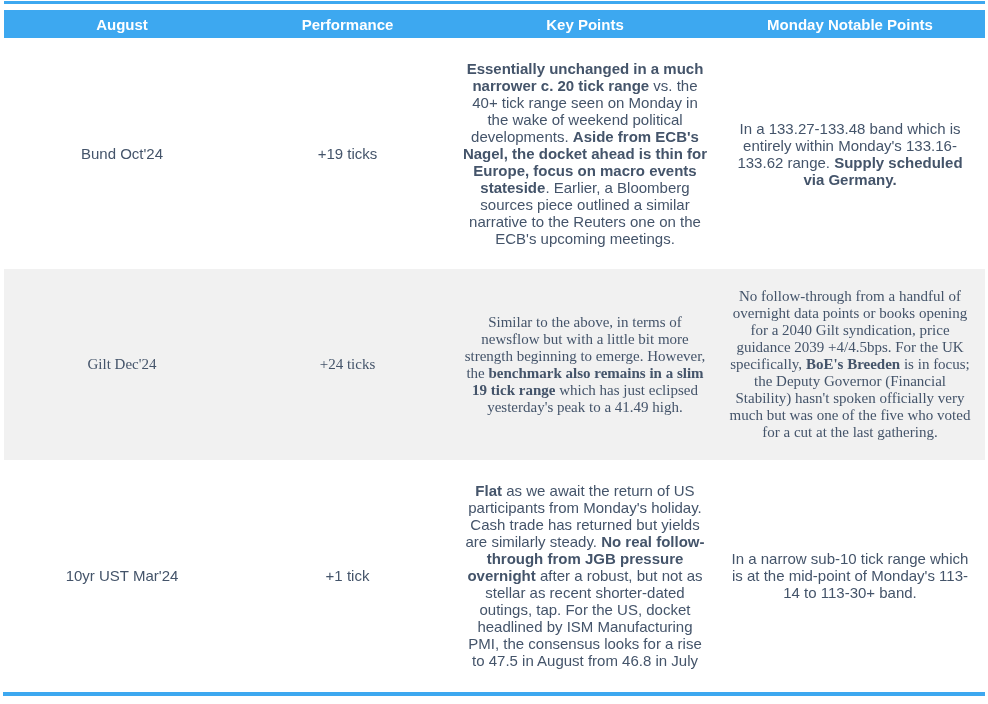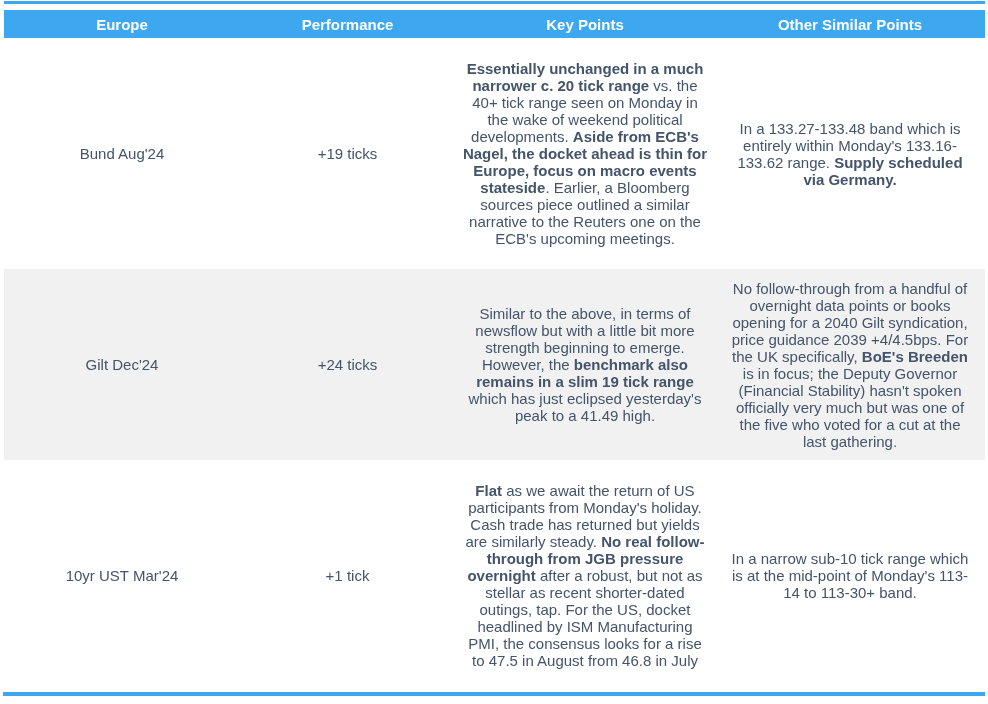--- a/index.html
+++ b/index.html
@@ -25,21 +25,21 @@
     background:var(--accent);color:var(--head-ink);
     font-size:15px;font-weight:700;height:29px;
     border-bottom:2px solid #fff;text-align:center;vertical-align:middle;padding:0;
   }
   td{
     text-align:center;vertical-align:middle;
     color:var(--ink);font-size:15px;line-height:17px;
     padding:20px 7px;border-bottom:2px solid #fff;background:#fff;
   }
   td.c4pad{padding:8px 12px;}
-  tr.alt td{background:var(--alt);}
+  tr.alt td{background:var(--alt);font-family:Liberation Serif, serif;}
   tr.r1 td{height:219px;}
   tr.r2 td{height:193px;}
   tr.r3 td{height:228px;border-bottom:none;}
   b{font-weight:700;}
 </style>
 </head>
 <body>
 
 <div class="page">
 
@@ -48,29 +48,29 @@
   <div class="table-wrap">
     <table>
       <colgroup>
         <col class="c1">
           <col class="c2">
           <col class="c3">
           <col class="c4">
       </colgroup>
       <thead>
         <tr>
-          <th>Europe</th>
+          <th>August</th>
           <th>Performance</th>
           <th>Key Points</th>
-          <th>Other Similar Points</th>
+          <th>Monday Notable Points</th>
         </tr>
       </thead>
       <tbody>
         <tr class="r1">
-          <td>Bund Aug'24</td>
+          <td>Bund Oct'24</td>
           <td>+19 ticks</td>
           <td><b>Essentially unchanged in a much narrower c. 20 tick range</b><span> vs. the 40+ tick range seen on Monday in the wake of weekend political developments. </span><b>Aside from ECB's Nagel, the docket ahead is thin for Europe, focus on macro events stateside</b><span>. Earlier, a Bloomberg sources piece outlined a similar narrative to the Reuters one on the ECB's upcoming meetings.</span></td>
           <td class="c4pad"><span>In a 133.27-133.48 band which is entirely within Monday's 133.16-133.62 range. </span><b>Supply scheduled via Germany.</b></td>
         </tr>
         <tr class="r2 alt">
           <td>Gilt Dec'24</td>
           <td>+24 ticks</td>
           <td><span>Similar to the above, in terms of newsflow but with a little bit more strength beginning to emerge. However, the </span><b>benchmark also remains in a slim 19 tick range</b><span> which has just eclipsed yesterday's peak to a 41.49 high.</span></td>
           <td class="c4pad"><span>No follow-through from a handful of overnight data points or books opening for a 2040 Gilt syndication, price guidance 2039 +4/4.5bps. For the UK specifically, </span><b>BoE's Breeden</b><span> is in focus; the Deputy Governor (Financial Stability) hasn't spoken officially very much but was one of the five who voted for a cut at the last gathering.</span></td>
         </tr>

